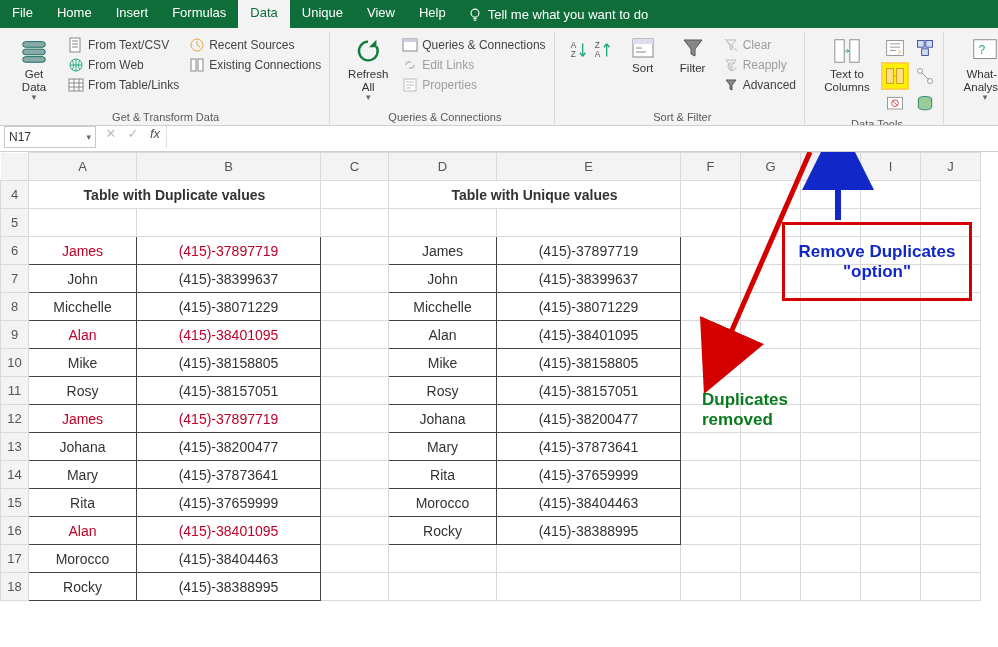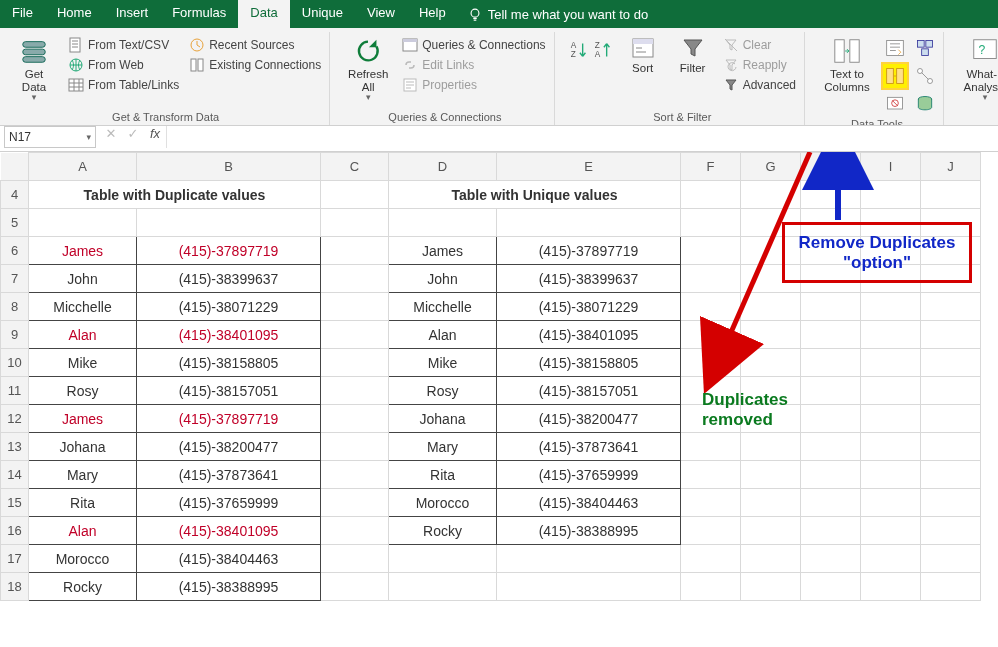--- a/index.html
+++ b/index.html
@@ -111,21 +111,21 @@
   .rowhdr{width:28px;}
   .colA{width:108px;} .colB{width:184px;} .colC{width:68px;}
   .colD{width:108px;} .colE{width:184px;} .colF{width:60px;}
   .colG{width:60px;} .colH{width:60px;} .colI{width:60px;} .colJ{width:60px;}
   .titlecell{font-weight:700;font-size:17px;}
   .hdrcell{background:#176d60;color:#fff;font-weight:700;font-size:17px;}
   .dupcell{background:#f9c4cc;color:#c00028;}
   
   .overlay{position:absolute;top:0;left:0;pointer-events:none;}
   .annot-box{
-    position:absolute;border:3px solid #d40000;padding:8px 6px;
+    position:absolute;border:3px solid #d40000;padding:17px 6px;
     color:#1127c7;font-weight:700;font-size:17px;text-align:center;line-height:1.15;
     background:rgba(255,255,255,0.0);
   }
   .annot-green{
     position:absolute;color:#0a7a1f;font-weight:700;font-size:17px;text-align:left;line-height:1.15;
   }
   svg{display:block;}
 </style>
 </head>
 <body>

